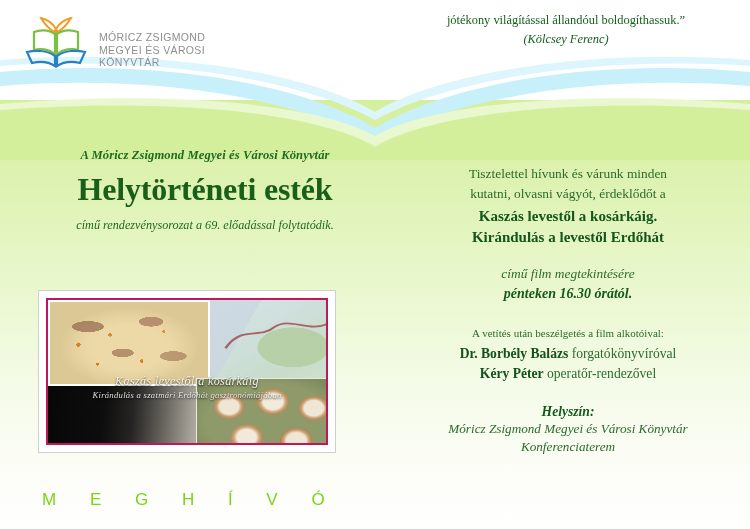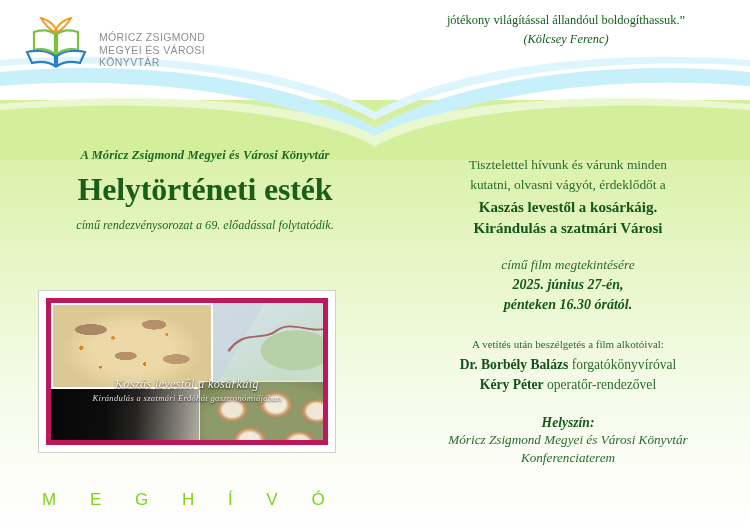--- a/index.html
+++ b/index.html
@@ -65,21 +65,21 @@
     position:absolute;left:38px;top:290px;
     width:298px;height:163px;
     background:#ffffff;
     border:1px solid #cfcfcf;
     box-sizing:border-box;
     padding:7px;
   }
   .collage{
     position:relative;width:100%;height:100%;
     background:#0c4a6e;overflow:hidden;
-    border:5px solid #be185d;box-sizing:border-box;
+    border:2px solid #be185d;box-sizing:border-box;
   }
   .ph{position:absolute;overflow:hidden;}
   .ph-soup{
     left:0;top:0;width:162px;height:86px;
     border:2px solid #fff;box-sizing:border-box;
     background:
       radial-gradient(ellipse 26px 9px at 24% 30%, rgba(150,110,80,.75) 0 60%, rgba(0,0,0,0) 62%),
       radial-gradient(ellipse 20px 8px at 64% 24%, rgba(160,115,85,.7) 0 60%, rgba(0,0,0,0) 62%),
       radial-gradient(ellipse 18px 7px at 46% 62%, rgba(150,105,75,.65) 0 60%, rgba(0,0,0,0) 62%),
       radial-gradient(ellipse 22px 8px at 78% 66%, rgba(155,112,80,.6) 0 60%, rgba(0,0,0,0) 62%),
@@ -135,21 +135,21 @@
     margin-top:1px;white-space:nowrap;
   }
   
   .meghivo{
     position:absolute;left:42px;top:490px;
     font-family:"Liberation Sans", sans-serif;
     font-size:17px;color:#7ad41a;letter-spacing:14.5px;
   }
   
   .right-col{
-    position:absolute;left:392px;top:155px;width:352px;
+    position:absolute;left:392px;top:164px;width:352px;
     text-align:center;color:#1d6a20;
   }
   .r-lead{font-size:13.4px;line-height:19.5px;color:#2b6b2c;}
   .r-filmtitle{
     font-weight:bold;font-size:15px;line-height:21px;
     color:#13551a;margin-top:3px;
   }
   .r-ital{font-style:italic;font-size:13.4px;line-height:19px;color:#2b6b2c;margin-top:16px;}
   .r-date{font-style:italic;font-weight:bold;font-size:14px;line-height:20px;color:#14591a;margin-top:1px;}
   .r-gap{height:20px;}
@@ -223,25 +223,24 @@
 
   <div class="meghivo">M E G H Í V Ó</div>
 
   <div class="right-col">
     <div class="r-lead">
       <div>Tisztelettel hívunk és várunk minden</div>
       <div>kutatni, olvasni vágyót, érdeklődőt a</div>
     </div>
     <div class="r-filmtitle">
       <div>Kaszás levestől a kosárkáig.</div>
-      <div>Kirándulás a szatmári Városi</div>
+      <div>Kirándulás a levestől Erdőhát</div>
     </div>
     <div class="r-ital">című film megtekintésére</div>
     <div class="r-date">
-      <div>2025. június 27-én,</div>
       <div>pénteken 16.30 órától.</div>
     </div>
 
     <div class="r-gap"></div>
 
     <div class="r-after">A vetítés után beszélgetés a film alkotóival:</div>
     <div class="r-person"><b>Dr. Borbély Balázs</b><span> forgatókönyvíróval</span></div>
     <div class="r-person"><b>Kéry Péter</b><span> operatőr-rendezővel</span></div>
 
     <div class="r-gap"></div>

